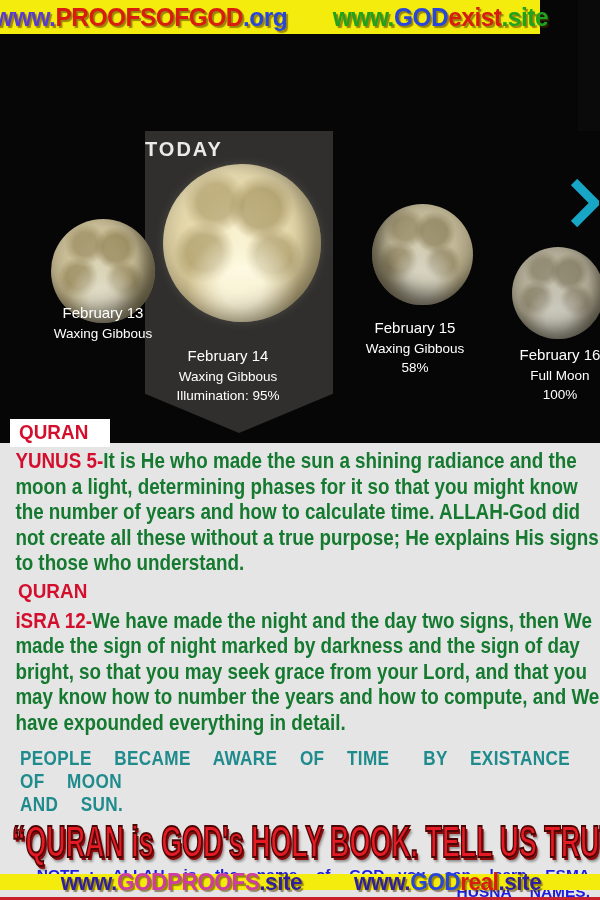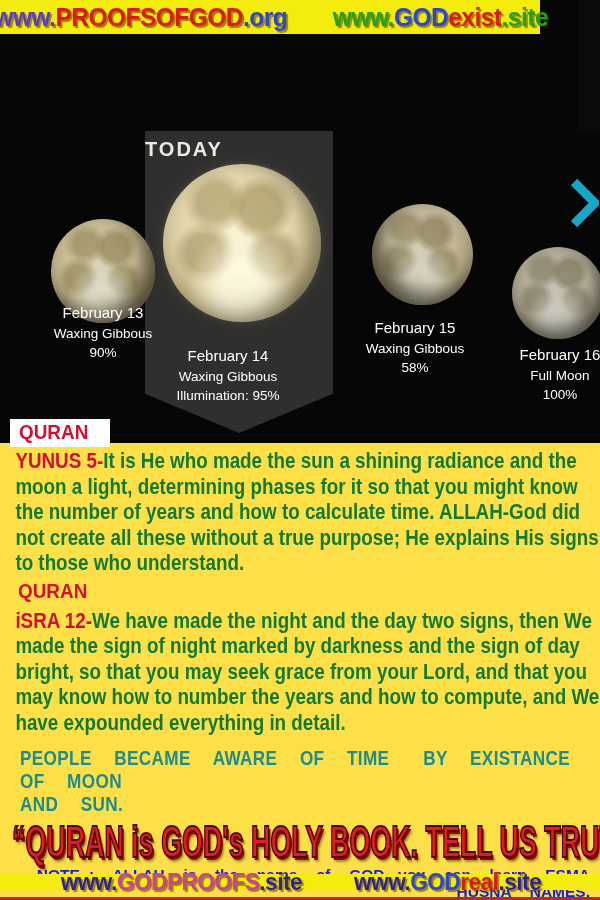--- a/index.html
+++ b/index.html
@@ -116,21 +116,21 @@
   }
   .quran-red{
     color:#d40f2e; font-weight:bold; font-size:21px;
     transform:scaleX(0.9); transform-origin:left center; display:inline-block;
     letter-spacing:0;
   }
 
   
   .content{
     position:absolute; top:443px; left:0; width:600px; height:457px;
-    background:#fde047; z-index:2;
+    background:#e5e5e5; z-index:2;
   }
   .verse{
     margin:5px 0 0 0; padding:0 0 0 18px;
     width:684px; transform:scaleX(0.855); transform-origin:left top;
     font-size:22px; font-weight:bold; line-height:25.5px;
     color:#157a30; letter-spacing:0;
   }
   .verse .ref{color:#d40f2e;}
   .quran-label-flow{
     margin:3px 0 0 18px; color:#d40f2e; font-weight:bold; font-size:21px;
@@ -184,21 +184,20 @@
     <div class="today-label">TODAY</div>
 
     <div class="moon" id="moon-13"></div>
     <div class="moon" id="moon-14"></div>
     <div class="moon" id="moon-15"></div>
     <div class="moon" id="moon-16"></div>
 
     <div class="day-label" id="label-13">
       <div class="date">February 13</div>
       <div class="phase">Waxing Gibbous</div>
-      <div class="illum">90%</div>
     </div>
     <div class="day-label" id="label-14">
       <div class="date">February 14</div>
       <div class="phase">Waxing Gibbous</div>
       <div class="illum">Illumination: 95%</div>
     </div>
     <div class="day-label" id="label-15">
       <div class="date">February 15</div>
       <div class="phase">Waxing Gibbous</div>
       <div class="illum">58%</div>

